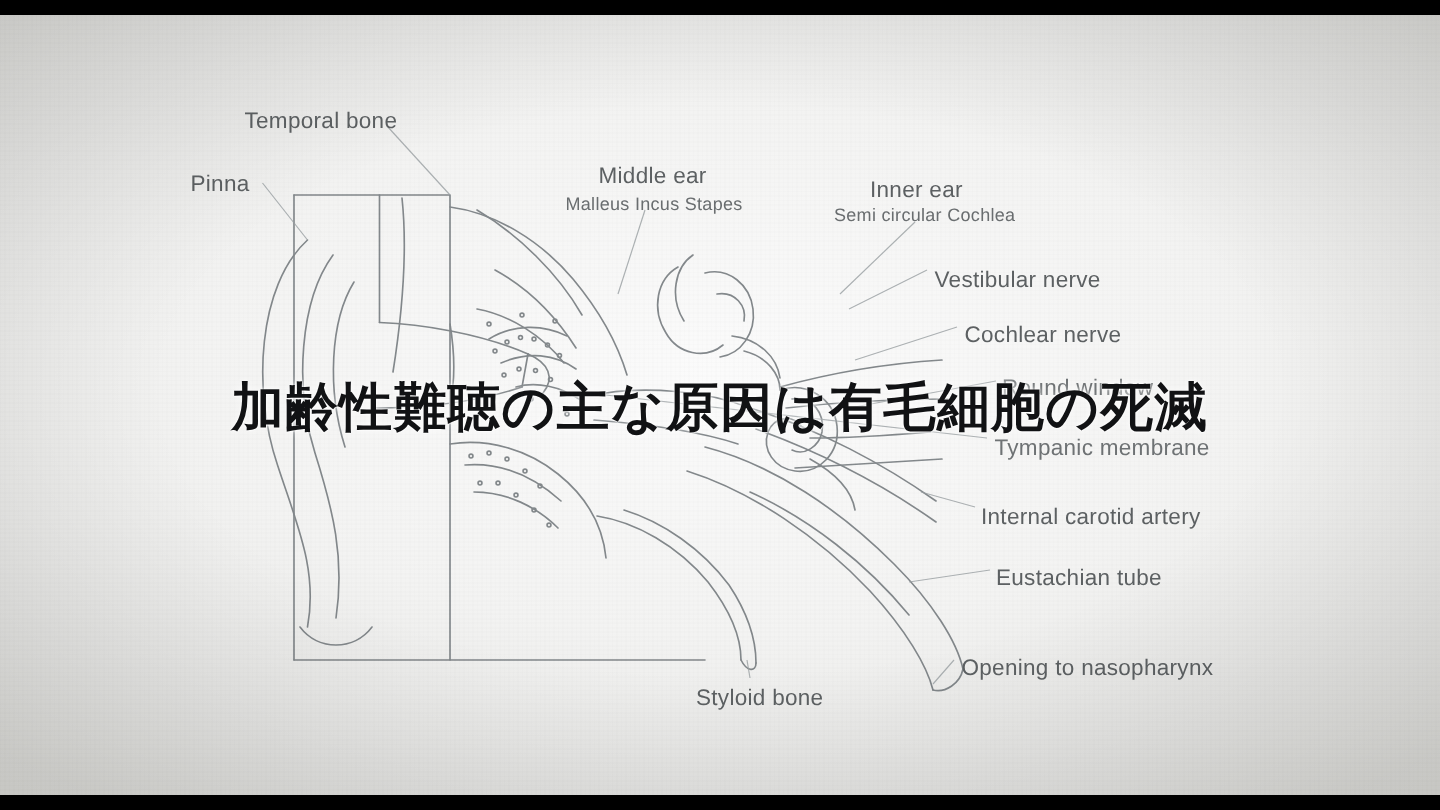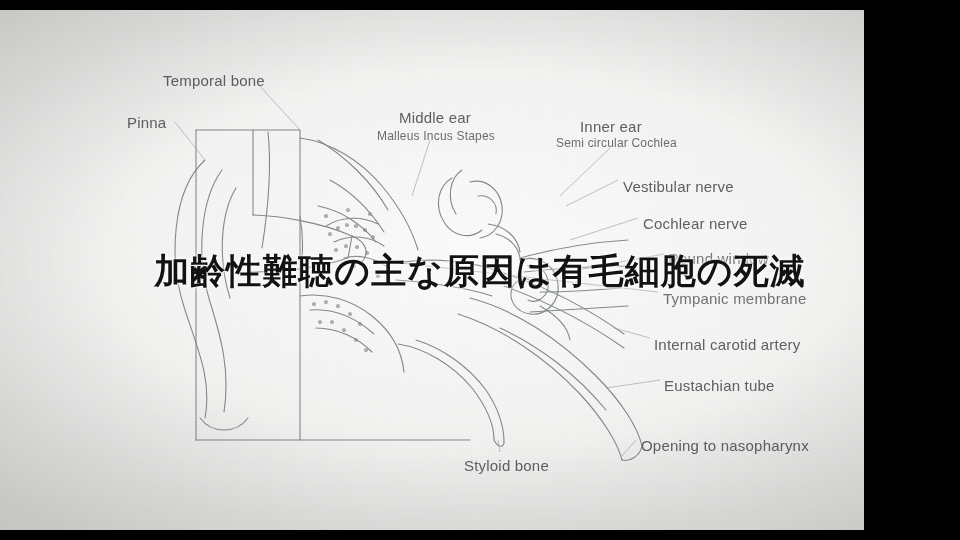--- a/index.html
+++ b/index.html
@@ -2,21 +2,21 @@
 <html><head>
 <meta charset="utf-8">
 <style>
   html, body {
     margin: 0;
     padding: 0;
     background: #000;
   }
   #stage {
     position: relative;
-    width: 864px;
+    width: 960px;
     height: 540px;
     overflow: hidden;
     background: #14b8a6;
     font-family: "Liberation Sans", sans-serif;
     text-decoration: underline;
   }
   
   .bar {
     position: absolute;
     left: 0;

